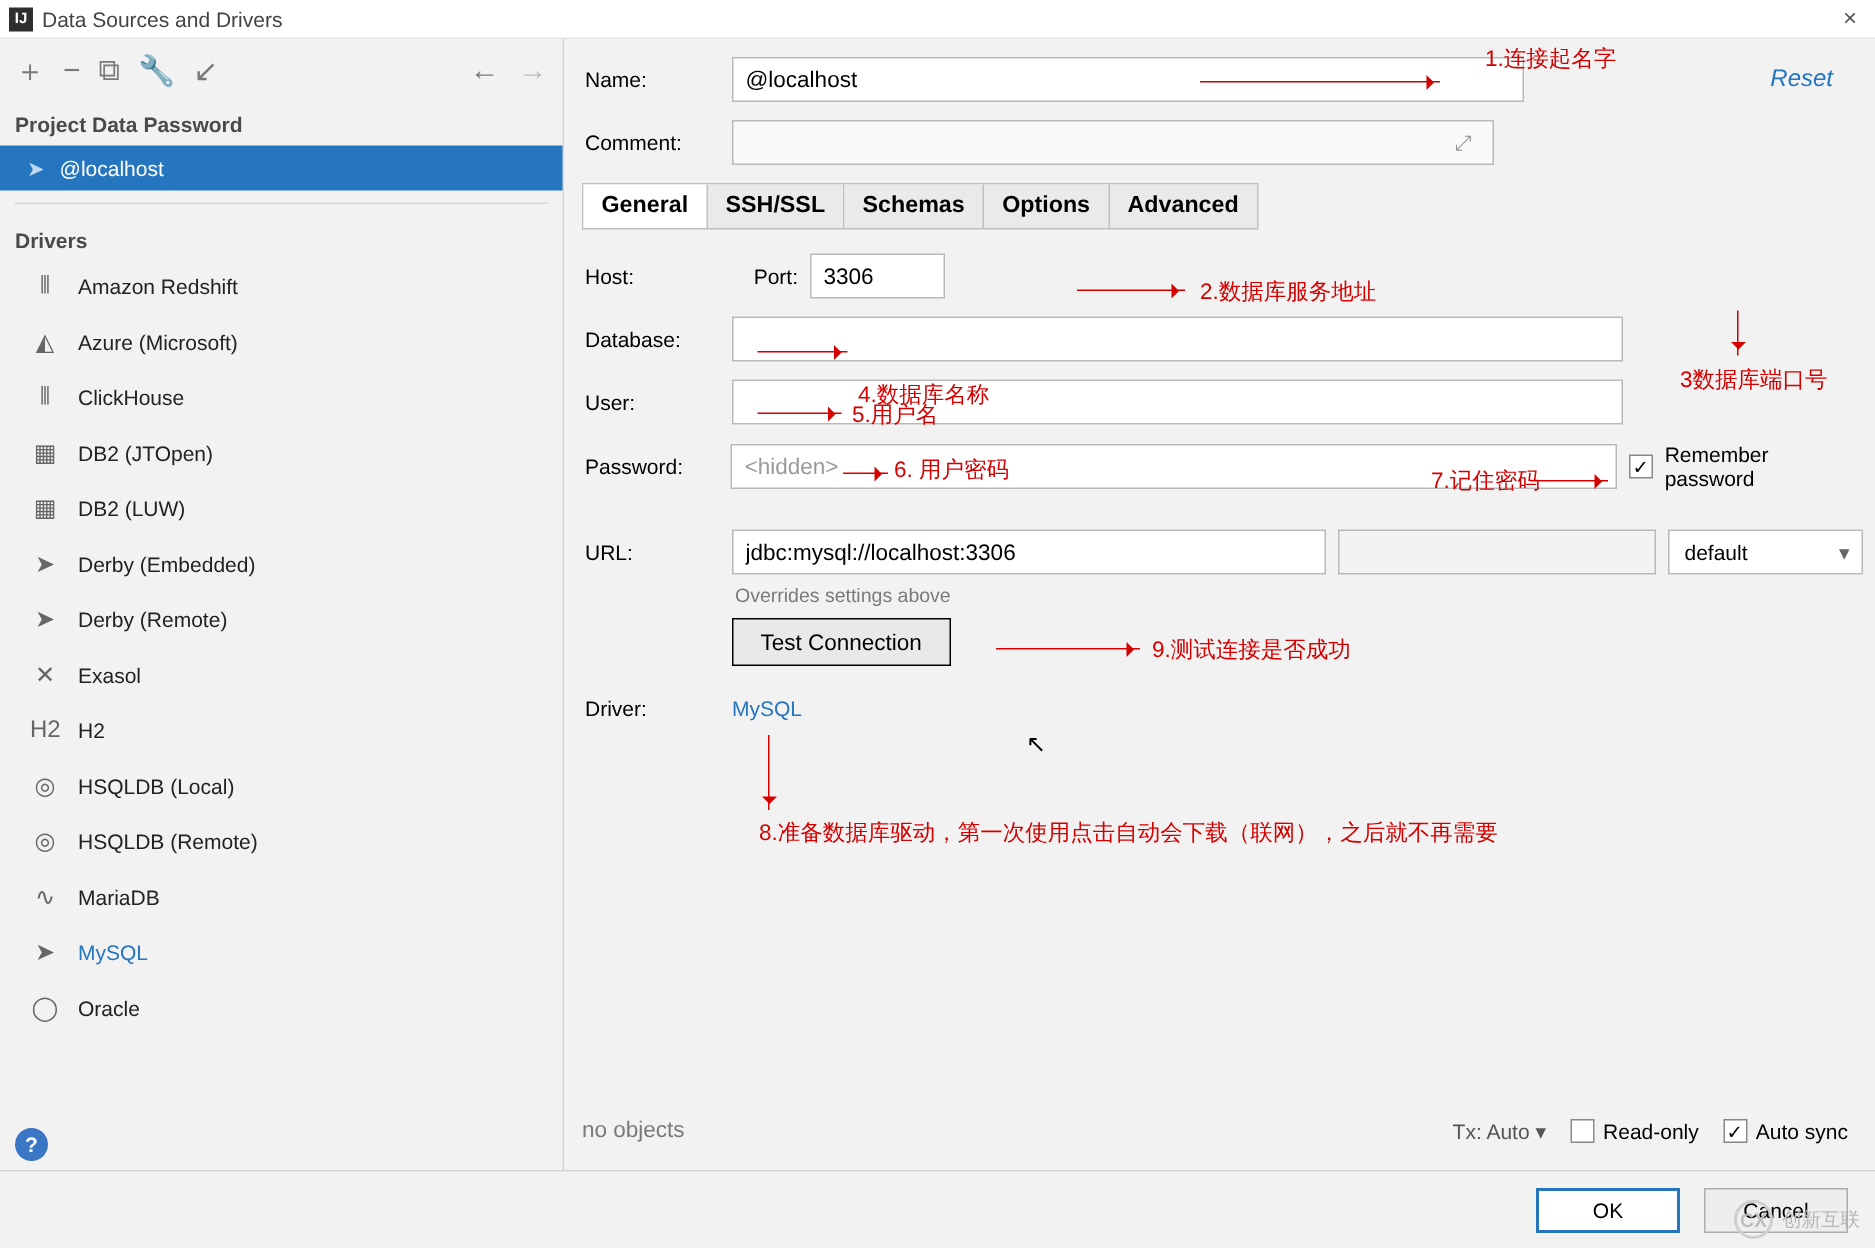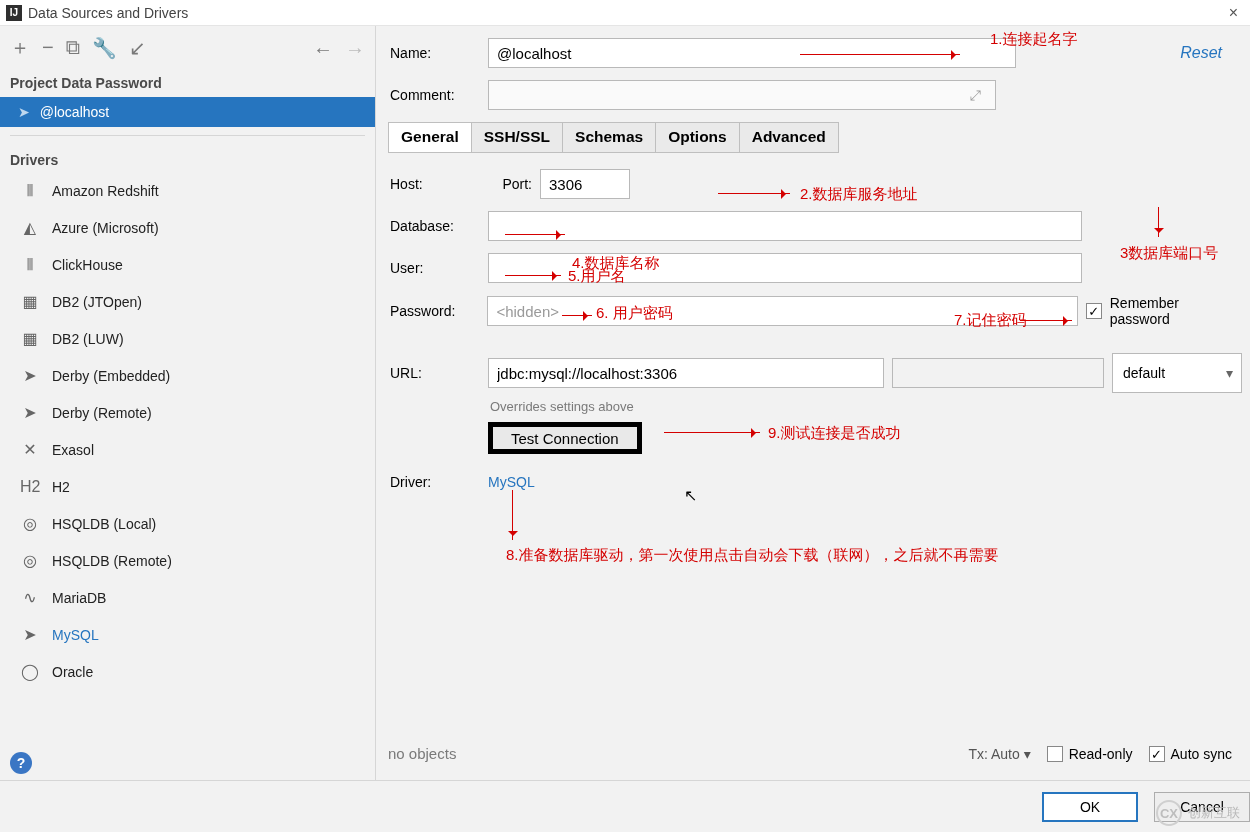--- a/index.html
+++ b/index.html
@@ -65,34 +65,34 @@
     height:30px; padding:2px 8px; font-size:15px;
     border:1px solid #b9b9b9; background:#fff; color:#000;
   }
   .tinput.url-ext { background:#f2f2f2;}
   .reset { color:#2675bf; margin-left:auto; padding-right:20px; cursor:pointer; font-size:16px;font-style:italic;}
   .tabs { display:flex; margin:6px 0 4px 6px; border:1px solid #bfbfbf; width:fit-content;font-weight:bold;}
   .tab { padding:5px 12px 6px 12px; border-right:1px solid #bfbfbf; background:#eaeaea; cursor:pointer; font-size:15.5px;}
   .tab:last-child{border-right:none;}
   .tab.active { background:#fff; color:#000;}
   .expand-icon { margin-left:auto; padding-right:8px; color:#999; font-size:14px;}
-  .selbox { height:40px; border:1px solid #b9b9b9; background:#fff; display:flex; align-items:center; padding:0 28px 0 10px; position:relative; width:130px;}
+  .selbox { height:30px; border:1px solid #b9b9b9; background:#fff; display:flex; align-items:center; padding:0 28px 0 10px; position:relative; width:130px;}
   .selbox:after{content:"▾"; position:absolute; right:8px; color:#666;}
   .hint { color:#7a7a7a; font-size:13px; padding-left: 2px;}
-  .btn { height:32px; padding:0 18px; background:#e9e9e9; border:5px solid #000000; cursor:pointer; font-size:15px;}
+  .btn { height:32px; padding:0 18px; background:#e9e9e9; border:1px solid #000000; cursor:pointer; font-size:15px;}
   .link { color:#2675bf; cursor:pointer;}
   .no-obj { color:#7a7a7a; font-size:15px; position:absolute; left:388px; bottom:70px;}
   .status { position:absolute; bottom:70px; right:18px; display:flex; align-items:center; gap:16px;}
   .status .tx { color:#555;}
   .chk { width:16px;height:16px;border:1px solid #888; display:inline-flex;align-items:center;justify-content:center; background:#fff;}
   .chk.checked:after{content:"✓"; font-size:13px; color:#000;}
   .footer {
     position:absolute; bottom:0; left:0; right:0; height:52px;
     border-top:1px solid #d6d6d6; background:#f2f2f2;
-    display:flex; align-items:center; justify-content:flex-end; gap:16px; 
+    display:flex; align-items:center; justify-content:flex-end; gap:16px; padding-right:18px;
   }
   .dbtn { height:30px; width:96px; border:1px solid #adadad; background:#eee; cursor:pointer; font-size:14px;}
   .dbtn.primary { border:2px solid #2675bf; background:#fff;}
   .watermark { position:absolute; right:10px; bottom:6px; display:flex; align-items:center; gap:6px; color:#b8b8b8; font-size:13px;}
   .watermark .wm-ico{width:26px;height:26px;border:2px solid #cfcfcf;border-radius:50%;display:flex;align-items:center;justify-content:center;color:#bdbdbd;font-weight:bold;}
   
   .ann { position:absolute; color:#d40000; font-size:15px; pointer-events:none;}
   .arrow { position:absolute; height:0; border-top:1.5px solid #d40000; pointer-events:none;}
   .arrow:after{content:""; position:absolute; right:-1px; top:-5px; border:5px solid transparent; border-left-color:#d40000;}
   .varrow { position:absolute; width:0; border-left:1.5px solid #d40000; pointer-events:none;}

